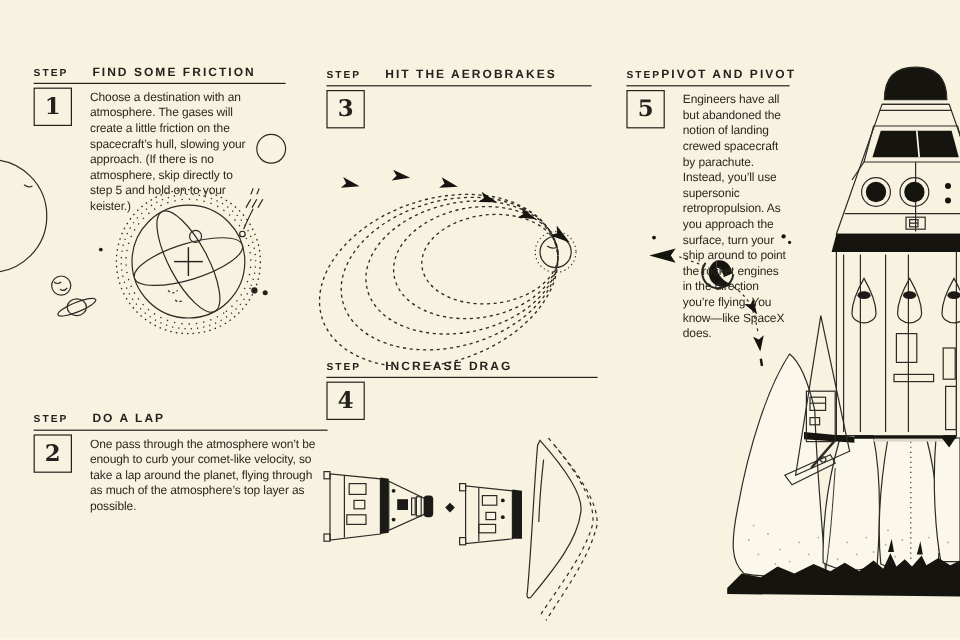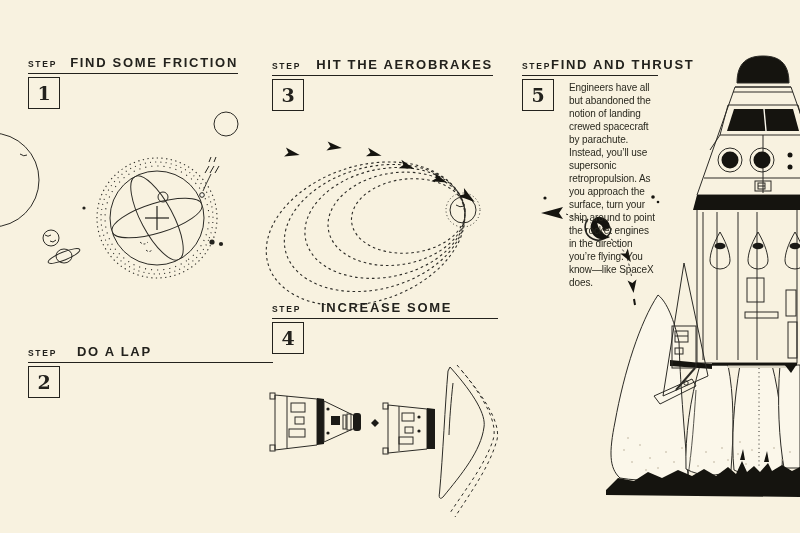--- a/index.html
+++ b/index.html
@@ -4,21 +4,21 @@
 <style>
   html,body{margin:0;padding:0;}
   .canvas{
     position:relative;width:800px;height:533px;overflow:hidden;
     background:#f8f2e0;color:#23221d;
     font-family:"Liberation Sans",sans-serif;
   }
   .step{position:absolute;}
   .step-header{display:flex;align-items:baseline;}
   .step-label{display:inline-block;width:49px;font-size:8.5px;font-weight:bold;letter-spacing:1.7px;}
-  .step-title{font-size:13px;font-weight:bold;letter-spacing:1.7px;white-space:nowrap;}
+  .step-title{font-size:10px;font-weight:bold;letter-spacing:1.7px;white-space:nowrap;}
   .rule{border-top:1.5px solid #23221d;margin-top:3px;}
   .step-row{display:flex;align-items:flex-start;margin-top:3px;}
   .step-box{
     flex:0 0 auto;width:30px;height:30px;border:1.5px solid #23221d;
     display:flex;align-items:center;justify-content:center;
     font-family:"DejaVu Serif",serif;font-weight:bold;font-size:19px;line-height:1;
     background:transparent;
   }
   .step-body{margin:2px 0 0 15px;font-size:10px;line-height:13px;color:#2a291f;letter-spacing:-0.1px;}
   svg{position:absolute;display:block;}
@@ -279,60 +279,62 @@
   </svg>
 
   <div class="step" style="left:28px;top:55px;width:210px">
     <div class="step-header">
       <span class="step-label">STEP</span>
       <span class="step-title">FIND SOME FRICTION</span>
     </div>
     <div class="rule"></div>
     <div class="step-row">
       <div class="step-box">1</div>
+      <p class="step-body" style="width:132px">Choose a destination with an atmosphere. The gases will create a little friction on the spacecraft’s hull, slowing your approach. (If there is no atmosphere, skip directly to step 5 and hold on to your keister.)</p>
     </div>
   </div>
 
   <div class="step" style="left:28px;top:344px;width:245px">
     <div class="step-header">
       <span class="step-label">STEP</span>
       <span class="step-title">DO A LAP</span>
     </div>
     <div class="rule"></div>
     <div class="step-row">
       <div class="step-box">2</div>
+      <p class="step-body" style="width:200px">One pass through the atmosphere won’t be enough to curb your comet-like velocity, so take a lap around the planet, flying through as much of the atmosphere’s top layer as possible.</p>
     </div>
   </div>
 
   <div class="step" style="left:272px;top:57px;width:221px">
     <div class="step-header">
       <span class="step-label">STEP</span>
       <span class="step-title">HIT THE AEROBRAKES</span>
     </div>
     <div class="rule"></div>
     <div class="step-row">
       <div class="step-box">3</div>
     </div>
   </div>
 
   <div class="step" style="left:272px;top:300px;width:226px">
     <div class="step-header">
       <span class="step-label">STEP</span>
-      <span class="step-title">INCREASE SOME</span>
+      <span class="step-title">INCREASE DRAG</span>
     </div>
     <div class="rule"></div>
     <div class="step-row">
       <div class="step-box">4</div>
     </div>
   </div>
 
   <div class="step" style="left:522px;top:57px;width:136px">
     <div class="step-header">
       <span class="step-label">STEP</span>
-      <span class="step-title">FIND AND THRUST</span>
+      <span class="step-title">PIVOT AND PIVOT</span>
     </div>
     <div class="rule"></div>
     <div class="step-row">
       <div class="step-box">5</div>
       <p class="step-body" style="width:96px">Engineers have all but abandoned the notion of landing crewed spacecraft by parachute. Instead, you’ll use supersonic retropropulsion. As you approach the surface, turn your ship around to point the rocket engines in the direction you’re flying. You know—like SpaceX does.</p>
     </div>
   </div>
 
 </div>
 

